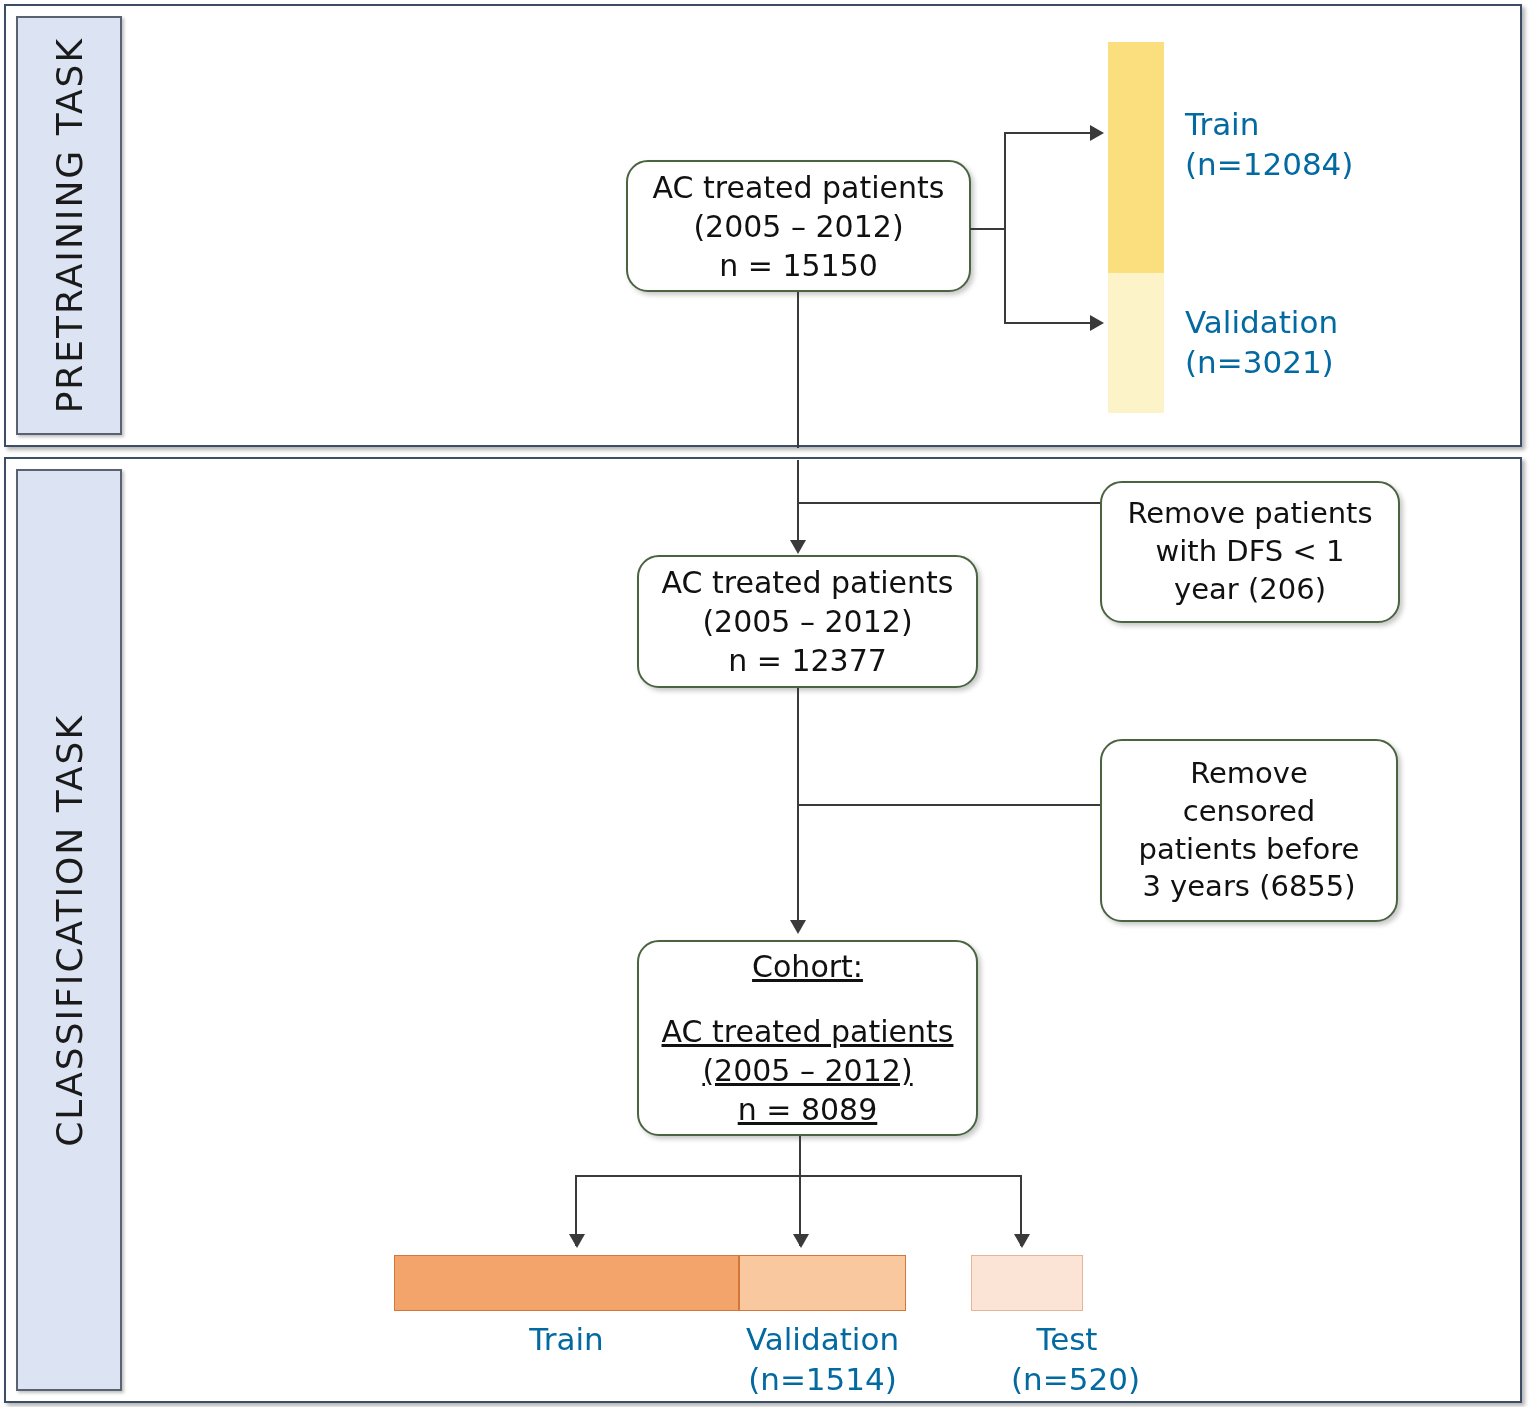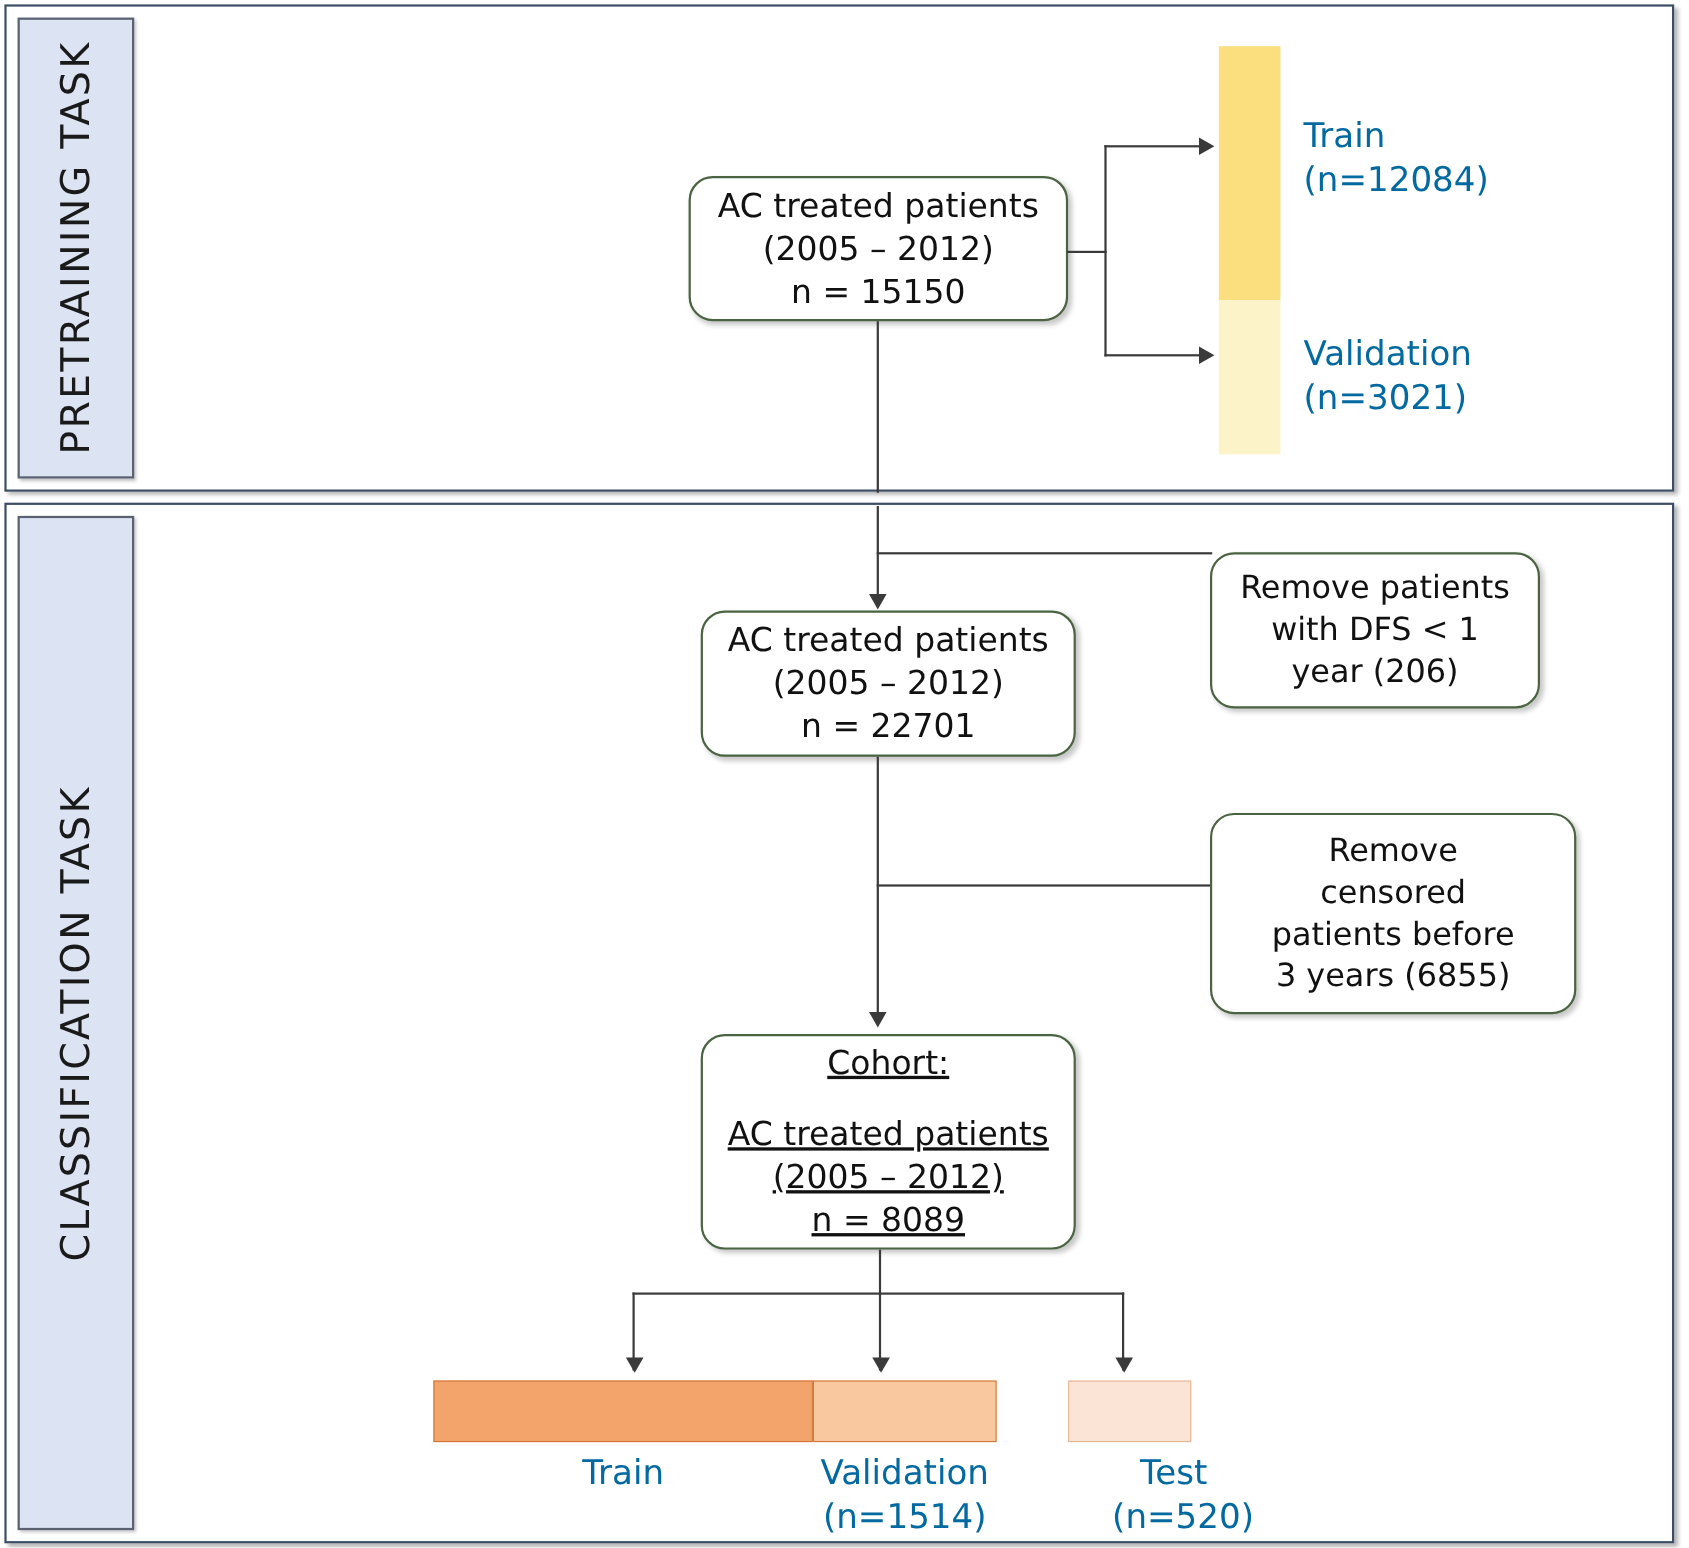--- a/index.html
+++ b/index.html
@@ -71,23 +71,23 @@
     font-size: 30px;
     line-height: 1.30;
     text-align: center;
     padding: 4px 10px;
   }
   .node .ln { display: block; white-space: nowrap; }
   .node .gap { height: 26px; }
 
   #node-pretrain-cohort { left: 626px; top: 160px;  width: 345px; height: 132px; }
   #node-class-cohort-1  { left: 637px; top: 555px;  width: 341px; height: 133px; }
-  #node-remove-dfs      { left: 1100px; top: 502px; width: 300px; height: 142px;
+  #node-remove-dfs      { left: 1100px; top: 481px; width: 300px; height: 142px;
                           font-size: 29px; }
-  #node-remove-censored { left: 1100px; top: 739px; width: 333px; height: 183px;
+  #node-remove-censored { left: 1100px; top: 739px; width: 298px; height: 183px;
                           font-size: 29px; }
   #node-final-cohort    { left: 637px; top: 940px;  width: 341px; height: 196px; text-decoration: underline; }
 
   
   .ln-v, .ln-h {
     position: absolute;
     background: #3a3a3a;
   }
   .ln-v { width: 2px; }
   .ln-h { height: 2px; }
@@ -194,21 +194,21 @@
 
   <div class="node" id="node-remove-dfs">
     <span class="ln">Remove patients</span>
     <span class="ln">with DFS &lt; 1</span>
     <span class="ln">year (206)</span>
   </div>
 
   <div class="node" id="node-class-cohort-1">
     <span class="ln">AC treated patients</span>
     <span class="ln">(2005 – 2012)</span>
-    <span class="ln">n = 22701</span>
+    <span class="ln">n = 12377</span>
   </div>
 
   <div class="ln-v" style="left:797px; top:688px; height:234px;"></div>
   <div class="arrow-down" style="left:790px; top:920px;"></div>
 
   <div class="ln-h" style="left:797px; top:804px; width:305px;"></div>
 
   <div class="node" id="node-remove-censored">
     <span class="ln">Remove</span>
     <span class="ln">censored</span>

